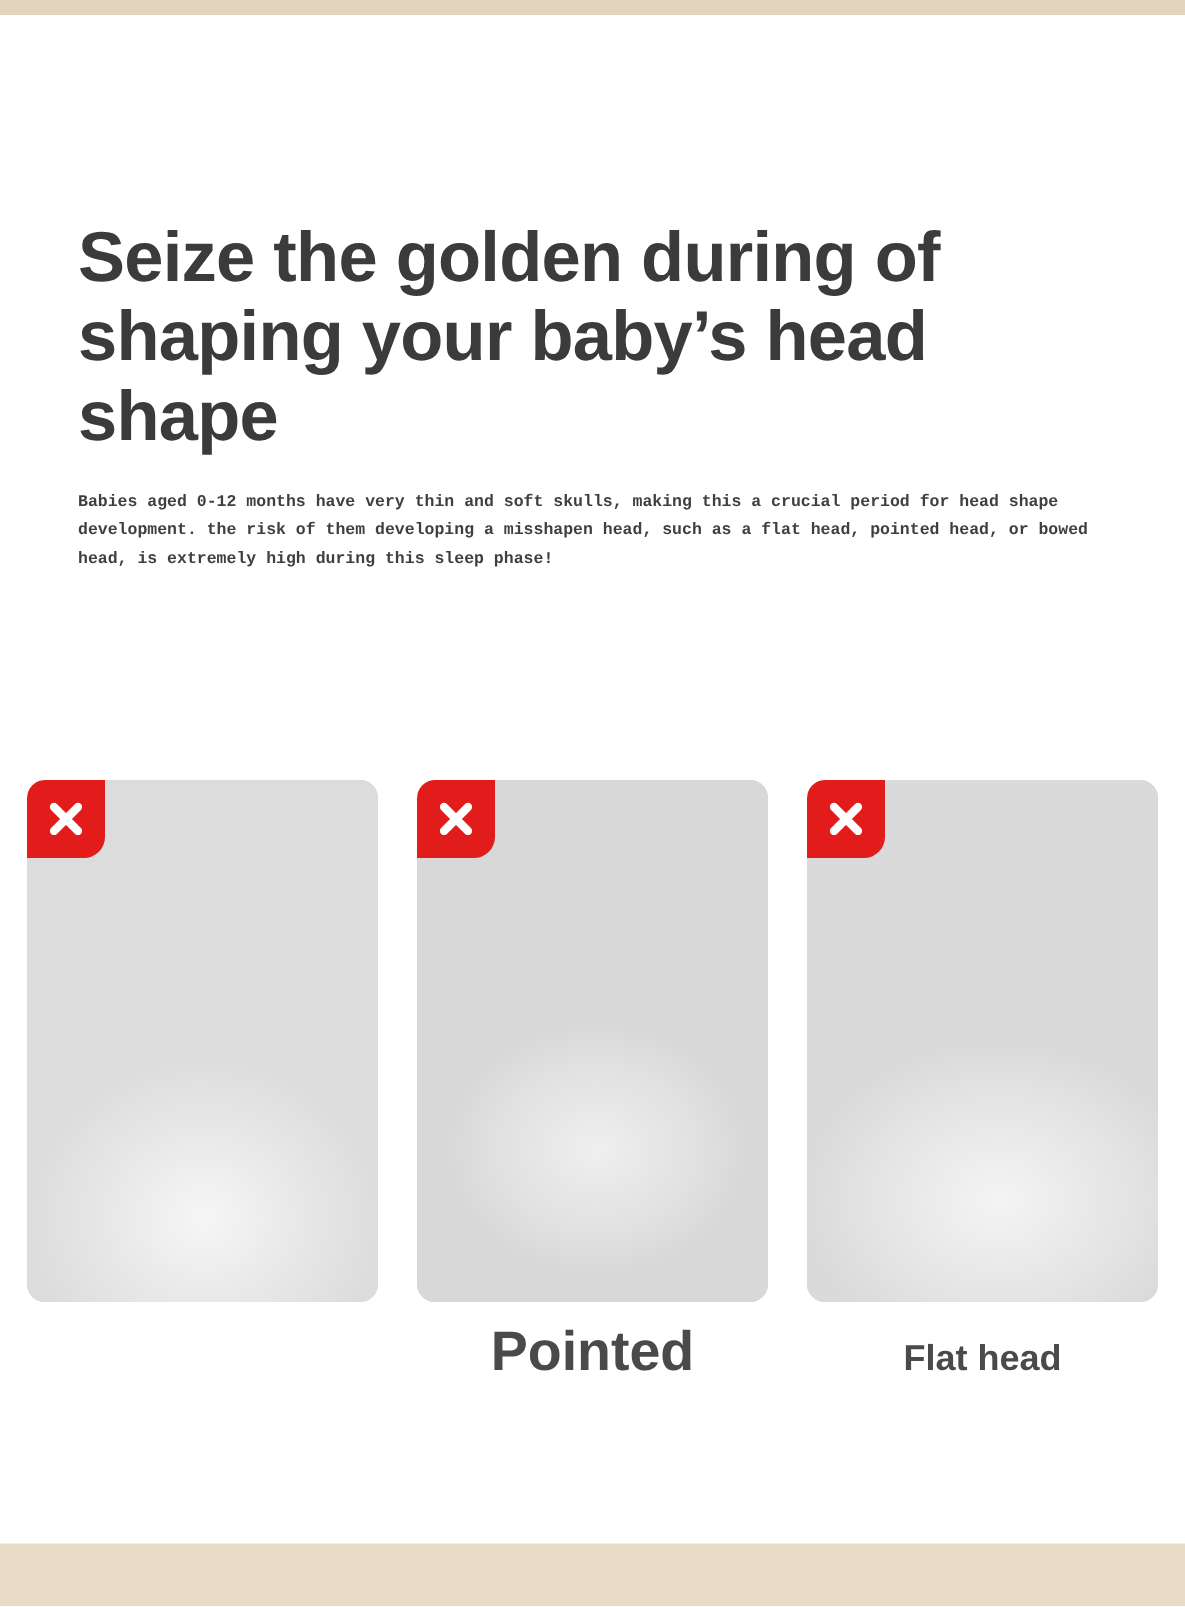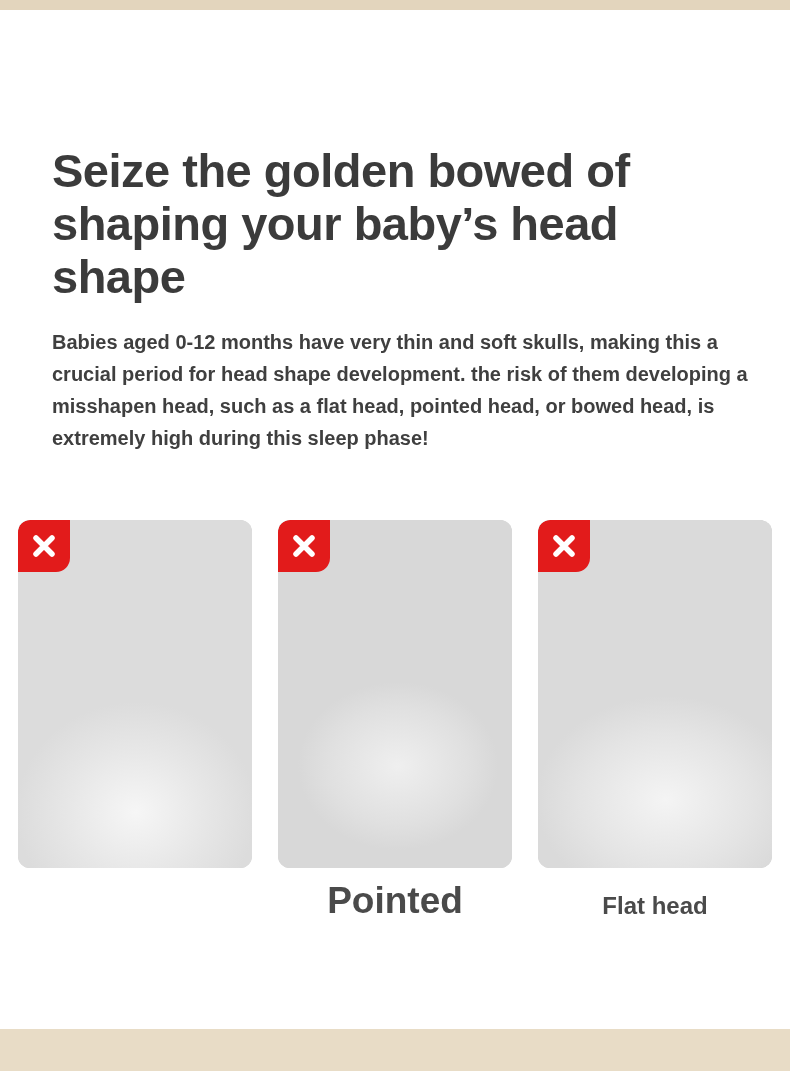--- a/index.html
+++ b/index.html
@@ -43,24 +43,25 @@
     line-height: 53px;
     font-weight: bold;
     color: #3b3b3b;
     letter-spacing: -0.5px;
   }
   .subtext {
     position: absolute;
     left: 52px;
     top: 316px;
     width: 700px;
-    font-size: 20px;
-    line-height: 32px;
+    font-size: 11px;
+    line-height: 19px;
     font-weight: bold;
     color: #3f3f3f;
+    font-family: Liberation Mono, monospace;
   }
   .cards {
     position: absolute;
     left: 18px;
     top: 502px;
     width: 754px;
     height: 360px;
   }
   .card {
     position: absolute;
@@ -132,21 +133,21 @@
 </style>
 </head>
 <body>
 
 <div class="page">
 
   <div class="band-top"></div>
 
   <div class="content">
 
-    <h1 class="headline">Seize the golden bowed of shaping your baby’s head shape</h1>
+    <h1 class="headline">Seize the golden during of shaping your baby’s head shape</h1>
 
     <p class="subtext">Babies aged 0-12 months have very thin and soft skulls, making this a crucial period for head shape development. the risk of them developing a misshapen head, such as a flat head, pointed head, or bowed head, is extremely high during this sleep phase!</p>
 
     <div class="cards">
 
       <div class="card c0">
         <div class="photo p0"></div>
         <div class="badge">
           <svg width="30" height="30" viewBox="0 0 30 30" aria-hidden="true">
             <path d="M7 7 L23 23 M23 7 L7 23" stroke="#ffffff" stroke-width="5.5" stroke-linecap="round"></path>

